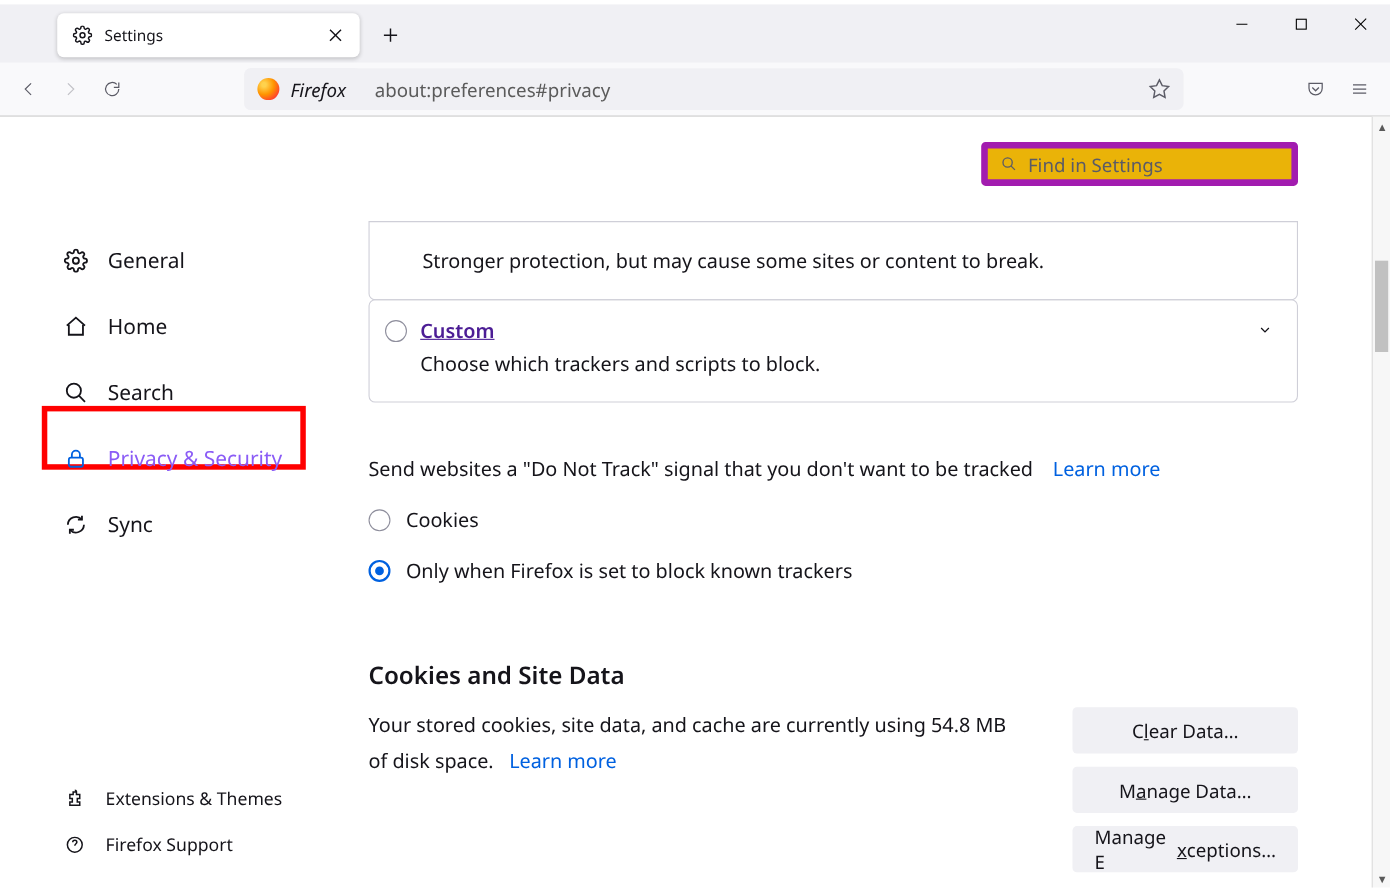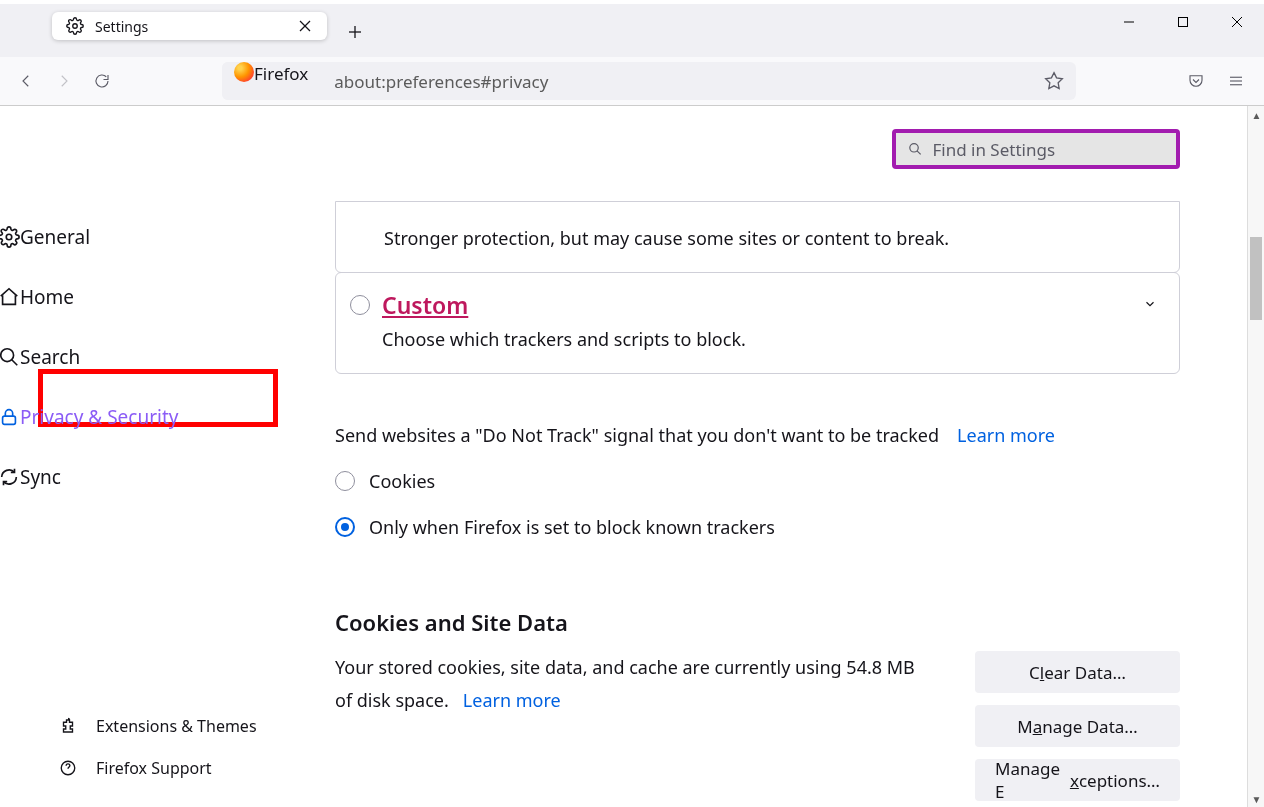--- a/index.html
+++ b/index.html
@@ -3,74 +3,74 @@
 <meta charset="utf-8">
 <style>
   * { box-sizing: border-box; margin: 0; padding: 0; font-family: "Segoe UI", -apple-system, system-ui, sans-serif; }
   body { width: 1264px; height: 807px; background: #fff; overflow: hidden; position: relative; }
 
   
   .top-edge { height: 4px; background: #fff; }
 
   .tab-strip { height: 53px; background: #f0f0f4; display: flex; align-items: flex-start; padding-top: 8px; padding-left: 52px; position: relative; }
 
-  .tab { display: flex; align-items: center; height: 28px; min-width: 275px; background: #fff; border-radius: 6px; padding: 0 10px 0 14px; box-shadow: 0 1px 4px rgba(0,0,0,.2); position: relative; }
+  .tab { display: flex; align-items: center; height: 40px; min-width: 275px; background: #fff; border-radius: 6px; padding: 0 10px 0 14px; box-shadow: 0 1px 4px rgba(0,0,0,.2); position: relative; }
   .tab .tab-icon { width: 18px; height: 18px; margin-right: 11px; display:flex; align-items:center; justify-content:center;}
   .tab .tab-title { font-size: 14px; color: #15141a; flex: 1; }
   .tab .tab-close { width: 24px; height: 24px; display:flex; align-items:center; justify-content:center; border-radius:4px; cursor:pointer; }
   .tab-new { width: 36px; height: 36px; margin-left: 10px; margin-top: 2px; display:flex; align-items:center; justify-content:center; cursor:pointer; border-radius: 4px;}
 
   .window-controls { position:absolute; right:0; top:0; display:flex; height:36px;}
   .win-btn { width:54px; height:36px; display:flex; align-items:center; justify-content:center; cursor:pointer;}
   .win-btn svg { width:12px; height:12px; }
 
   
   .nav-toolbar { height: 49px; background:#f9f9fb; border-bottom:1px solid #ccc; display:flex; align-items:center; padding:0 10px 0 8px; gap:2px; }
   .nav-btn { width:36px; height:36px; display:flex; align-items:center; justify-content:center; border-radius:6px; cursor:pointer;}
   .nav-btn.disabled svg { opacity:.35; }
   .nav-btn svg { width:18px; height:18px; stroke:#5b5b66; fill:none; stroke-width:1.5;}
 
   .urlbar { flex:1; height:38px; display:flex; align-items:center; background:#f0f0f4; border-radius:6px; margin:0 100px 0 100px; padding-right:6px;}
-  .identity { display:flex; background:#f0f0f4; padding:0 14px 0 12px; border-radius:6px; height:100%; }
+  .identity { display:flex; align-items:center; gap:10px; background:#f0f0f4; padding:0 14px 0 12px; border-radius:6px; height:100%;font-style:italic; }
   .identity .ff-logo { width:20px; height:20px; border-radius:50%; background: radial-gradient(circle at 30% 30%, #ffd24d 10%, #ff9500 45%, #ff3b30 80%);}
   .identity-text { font-size:17px; color:#15141a; font-weight:400;}
   .url-text { font-size:17px; color:#5b5b5b; padding-left:12px; flex:1;}
   .star-btn { width:32px; height:32px; display:flex; align-items:center; justify-content:center; border-radius:4px; cursor:pointer;}
 
   .toolbar-right { display:flex; align-items:center; gap:4px; margin-left:auto;}
   
   
   .content { display:flex; height: calc(807px - 4px - 53px - 49px); position:relative;}
   .sidebar { width: 265px; padding: 95px 0 0 0; position:relative;}
-  .side-item { display:flex; align-items:center; height:48px; font-size:19px; color:#15141a; cursor:pointer; position:relative;}
+  .side-item { display:flex; align-items:center; height:48px; padding-left: 60px; gap: 18px; font-size:19px; color:#15141a; cursor:pointer; position:relative;}
   .side-item .side-icon { width:22px; height:22px; display:flex; align-items:center; justify-content:center; margin-left:-2px;}
   .side-item .side-icon svg { width:22px; height:22px; fill:none; stroke:#15141a; stroke-width:1.8;}
   .side-item.active { color:#8b5cf6; }
   .side-item.active svg { stroke:#0061e0;}
   .side-item.small { font-size:16px; height:42px; padding-left:60px; gap:18px;}
   .side-item.small .side-icon { width:20px; height:20px; }
   .side-item.small .side-icon svg { width:18px; height:18px; }
   .side-item.side-margin { margin-top: 12px; }
 
   .highlight-box { position:absolute; left:38px; top: 263px; width:240px; height:58px; border:5px solid #ff0000;}
 
   .sidebar-bottom { position:absolute; left:0; bottom:18px; width:100%; }
 
   .main { flex:1; padding: 0 0 0 0; overflow:hidden; position:relative;}
-  .search-settings { position:absolute; right:84px; top:23px; width:288px; height:40px; border:4px solid #a21caf; border-radius:4px; display:flex; align-items:center; padding:0 12px; gap:10px; background:#e5e5e5;}
+  .search-settings { position:absolute; right:84px; top:23px; width:288px; height:40px; border:6px solid #a21caf; border-radius:4px; display:flex; align-items:center; padding:0 12px; gap:10px; background:#eab308;}
   .search-settings input { border:none; outline:none; font-size:17px; color:#5b5b66; width:100%; background:transparent;}
   .search-settings input::placeholder { color:#5b5b66;}
 
   .main-inner { padding: 95px 84px 0 70px; max-width: 1100px;}
 
   .panel { border:1px solid #cfcfd8; border-radius:6px; padding: 14px 22px 24px 46px; margin-bottom:-1px;}
   .panel.first { border-top-left-radius:0; border-top-right-radius:0;}
   .panel-head { display:flex; align-items:center; position:relative; margin-bottom:6px;}
   .panel-radio { width:20px; height:20px; border:1.5px solid #8f8f9d; border-radius:50%; position:absolute; left:-32px; }
-  .panel-title { font-size:23px; font-weight:600; color:#be185d; text-decoration: underline;}
+  .panel-title { font-size:18px; font-weight:600; color:#4c1d95; text-decoration: underline;}
   .panel-sub { font-size:18px; color:#15141a; margin-top:6px;}
   .panel.first .panel-sub-only { font-size:18px; padding-top:2px; color:#15141a;}
   .chev { position:absolute; right:0; }
 
   .dnt-row { margin: 50px 0 22px 0; font-size:18px; color:#15141a; display:flex; gap:18px; flex-wrap:wrap; align-items:baseline;}
   .link { color:#0061e0; cursor:pointer;}
 
   .radio-row { display:flex; align-items:center; gap:14px; font-size:18px; margin: 0 0 22px 0; color:#15141a;}
   .radio { width:20px; height:20px; border:1.5px solid #8f8f9d; border-radius:50%; display:inline-block; position:relative;}
   .radio.on { border:2.5px solid #0061e0;}

